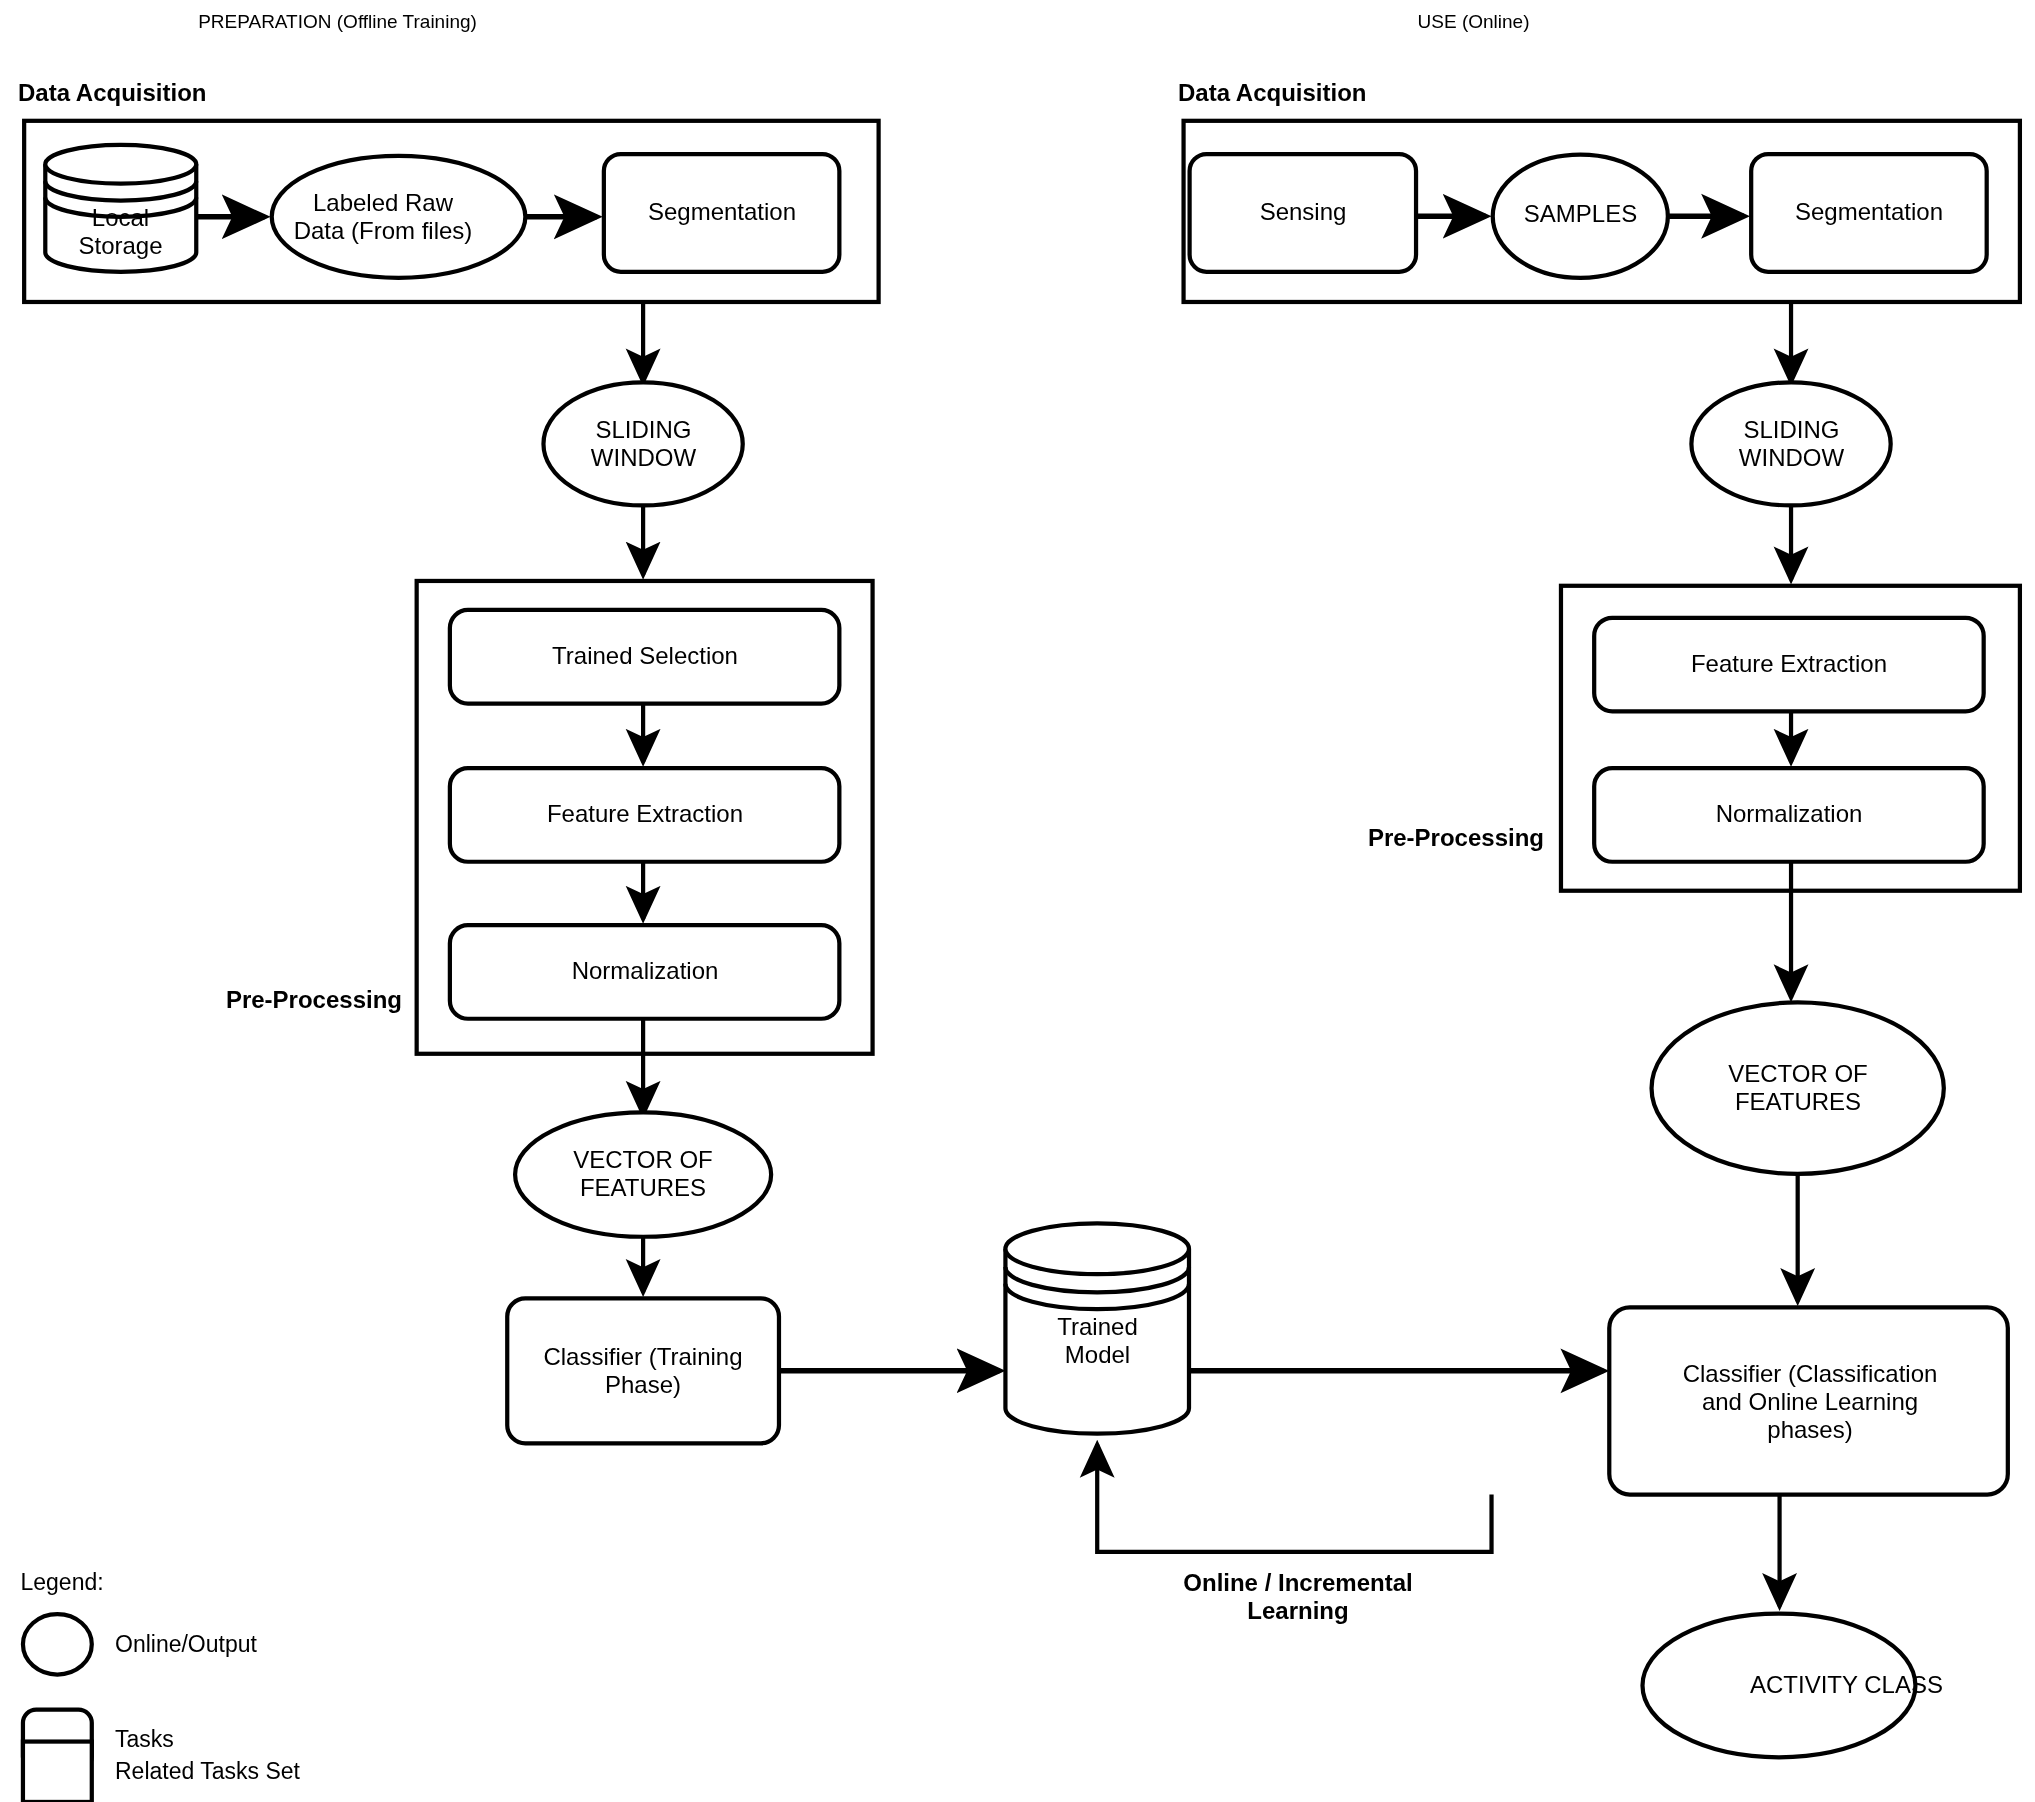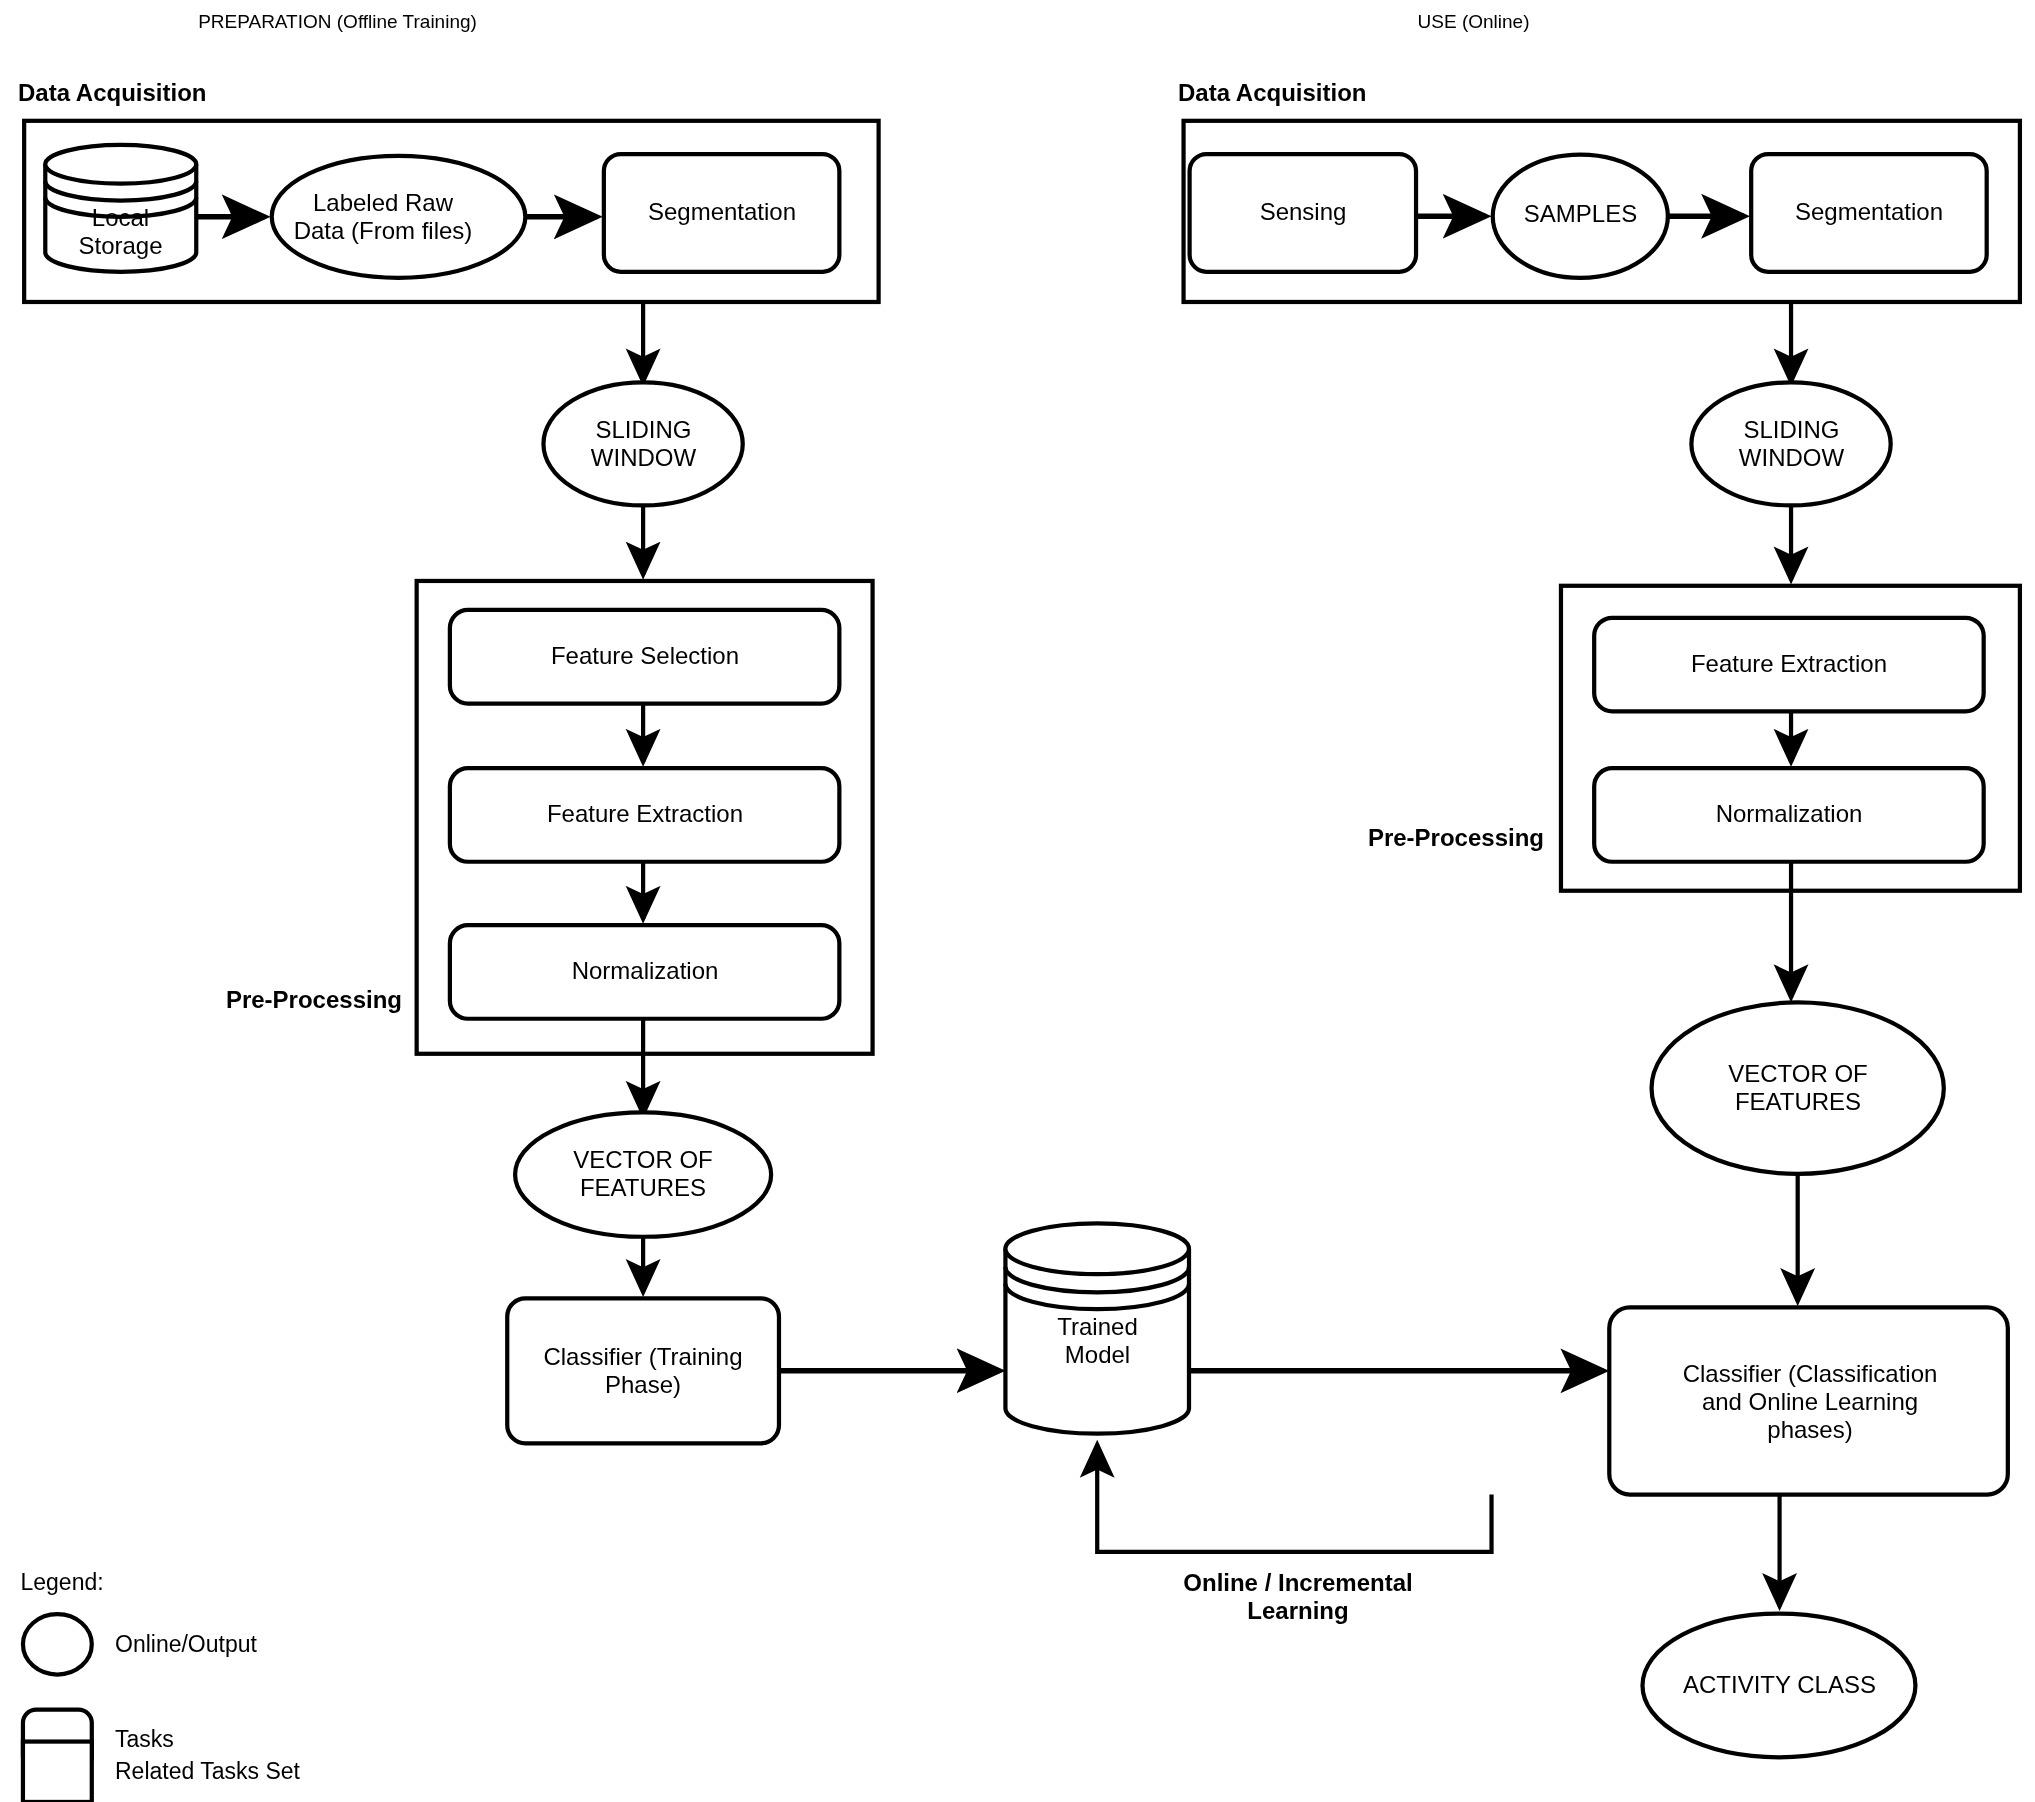--- a/index.html
+++ b/index.html
@@ -153,21 +153,21 @@
 Storage</div>
 
   <div class="lbl nodetxt" style="left:250px; top:184px; width:266px; height:66px;">Labeled Raw
 Data (From files)</div>
 
   <div class="lbl nodetxt" style="left:604px; top:197px; width:236px; height:31px;">Segmentation</div>
 
   <div class="lbl nodetxt" style="left:544px; top:411px; width:199px; height:66px;">SLIDING
 WINDOW</div>
 
-  <div class="lbl nodetxt" style="left:450px; top:641px; width:390px; height:31px;">Feature Selection</div>
+  <div class="lbl nodetxt" style="left:450px; top:641px; width:390px; height:31px;">Trained Selection</div>
 
   <div class="lbl nodetxt" style="left:450px; top:799px; width:390px; height:31px;">Feature Extraction</div>
 
   <div class="lbl nodetxt" style="left:450px; top:956px; width:390px; height:31px;">Normalization</div>
 
   <div class="lbl nodetxt" style="left:515px; top:1141px; width:256px; height:66px;">VECTOR OF
 FEATURES</div>
 
   <div class="lbl nodetxt" style="left:506px; top:1338px; width:274px; height:66px;">Classifier (Training
 Phase)</div>
@@ -191,21 +191,21 @@
 
   <div class="lbl nodetxt" style="left:1594px; top:799px; width:390px; height:31px;">Normalization</div>
 
   <div class="lbl nodetxt" style="left:1664px; top:1055px; width:268px; height:66px;">VECTOR OF
 FEATURES</div>
 
   <div class="lbl nodetxt" style="left:1607px; top:1352px; width:406px; height:100px;">Classifier (Classification
 and Online Learning
 phases)</div>
 
-  <div class="lbl nodetxt" style="left:1643px; top:1670px; width:273px; height:31px;">ACTIVITY CLASS</div>
+  <div class="lbl nodetxt" style="left:1710px; top:1670px; width:273px; height:31px;">ACTIVITY CLASS</div>
 
   <div class="lbl legendtitle" style="left:20.5px; top:1569px; width:181px; height:28px; justify-content:flex-start;">Legend:</div>
 
   <div class="lbl legendtxt" style="left:115px; top:1631px; width:302px; height:28px; justify-content:flex-start;">Online/Output</div>
 
   <div class="lbl legendtxt" style="left:115px; top:1726px; width:302px; height:28px; justify-content:flex-start;">Tasks</div>
 
   <div class="lbl legendtxt" style="left:115px; top:1758px; width:362px; height:28px; justify-content:flex-start;">Related Tasks Set</div>
 
 </div>

